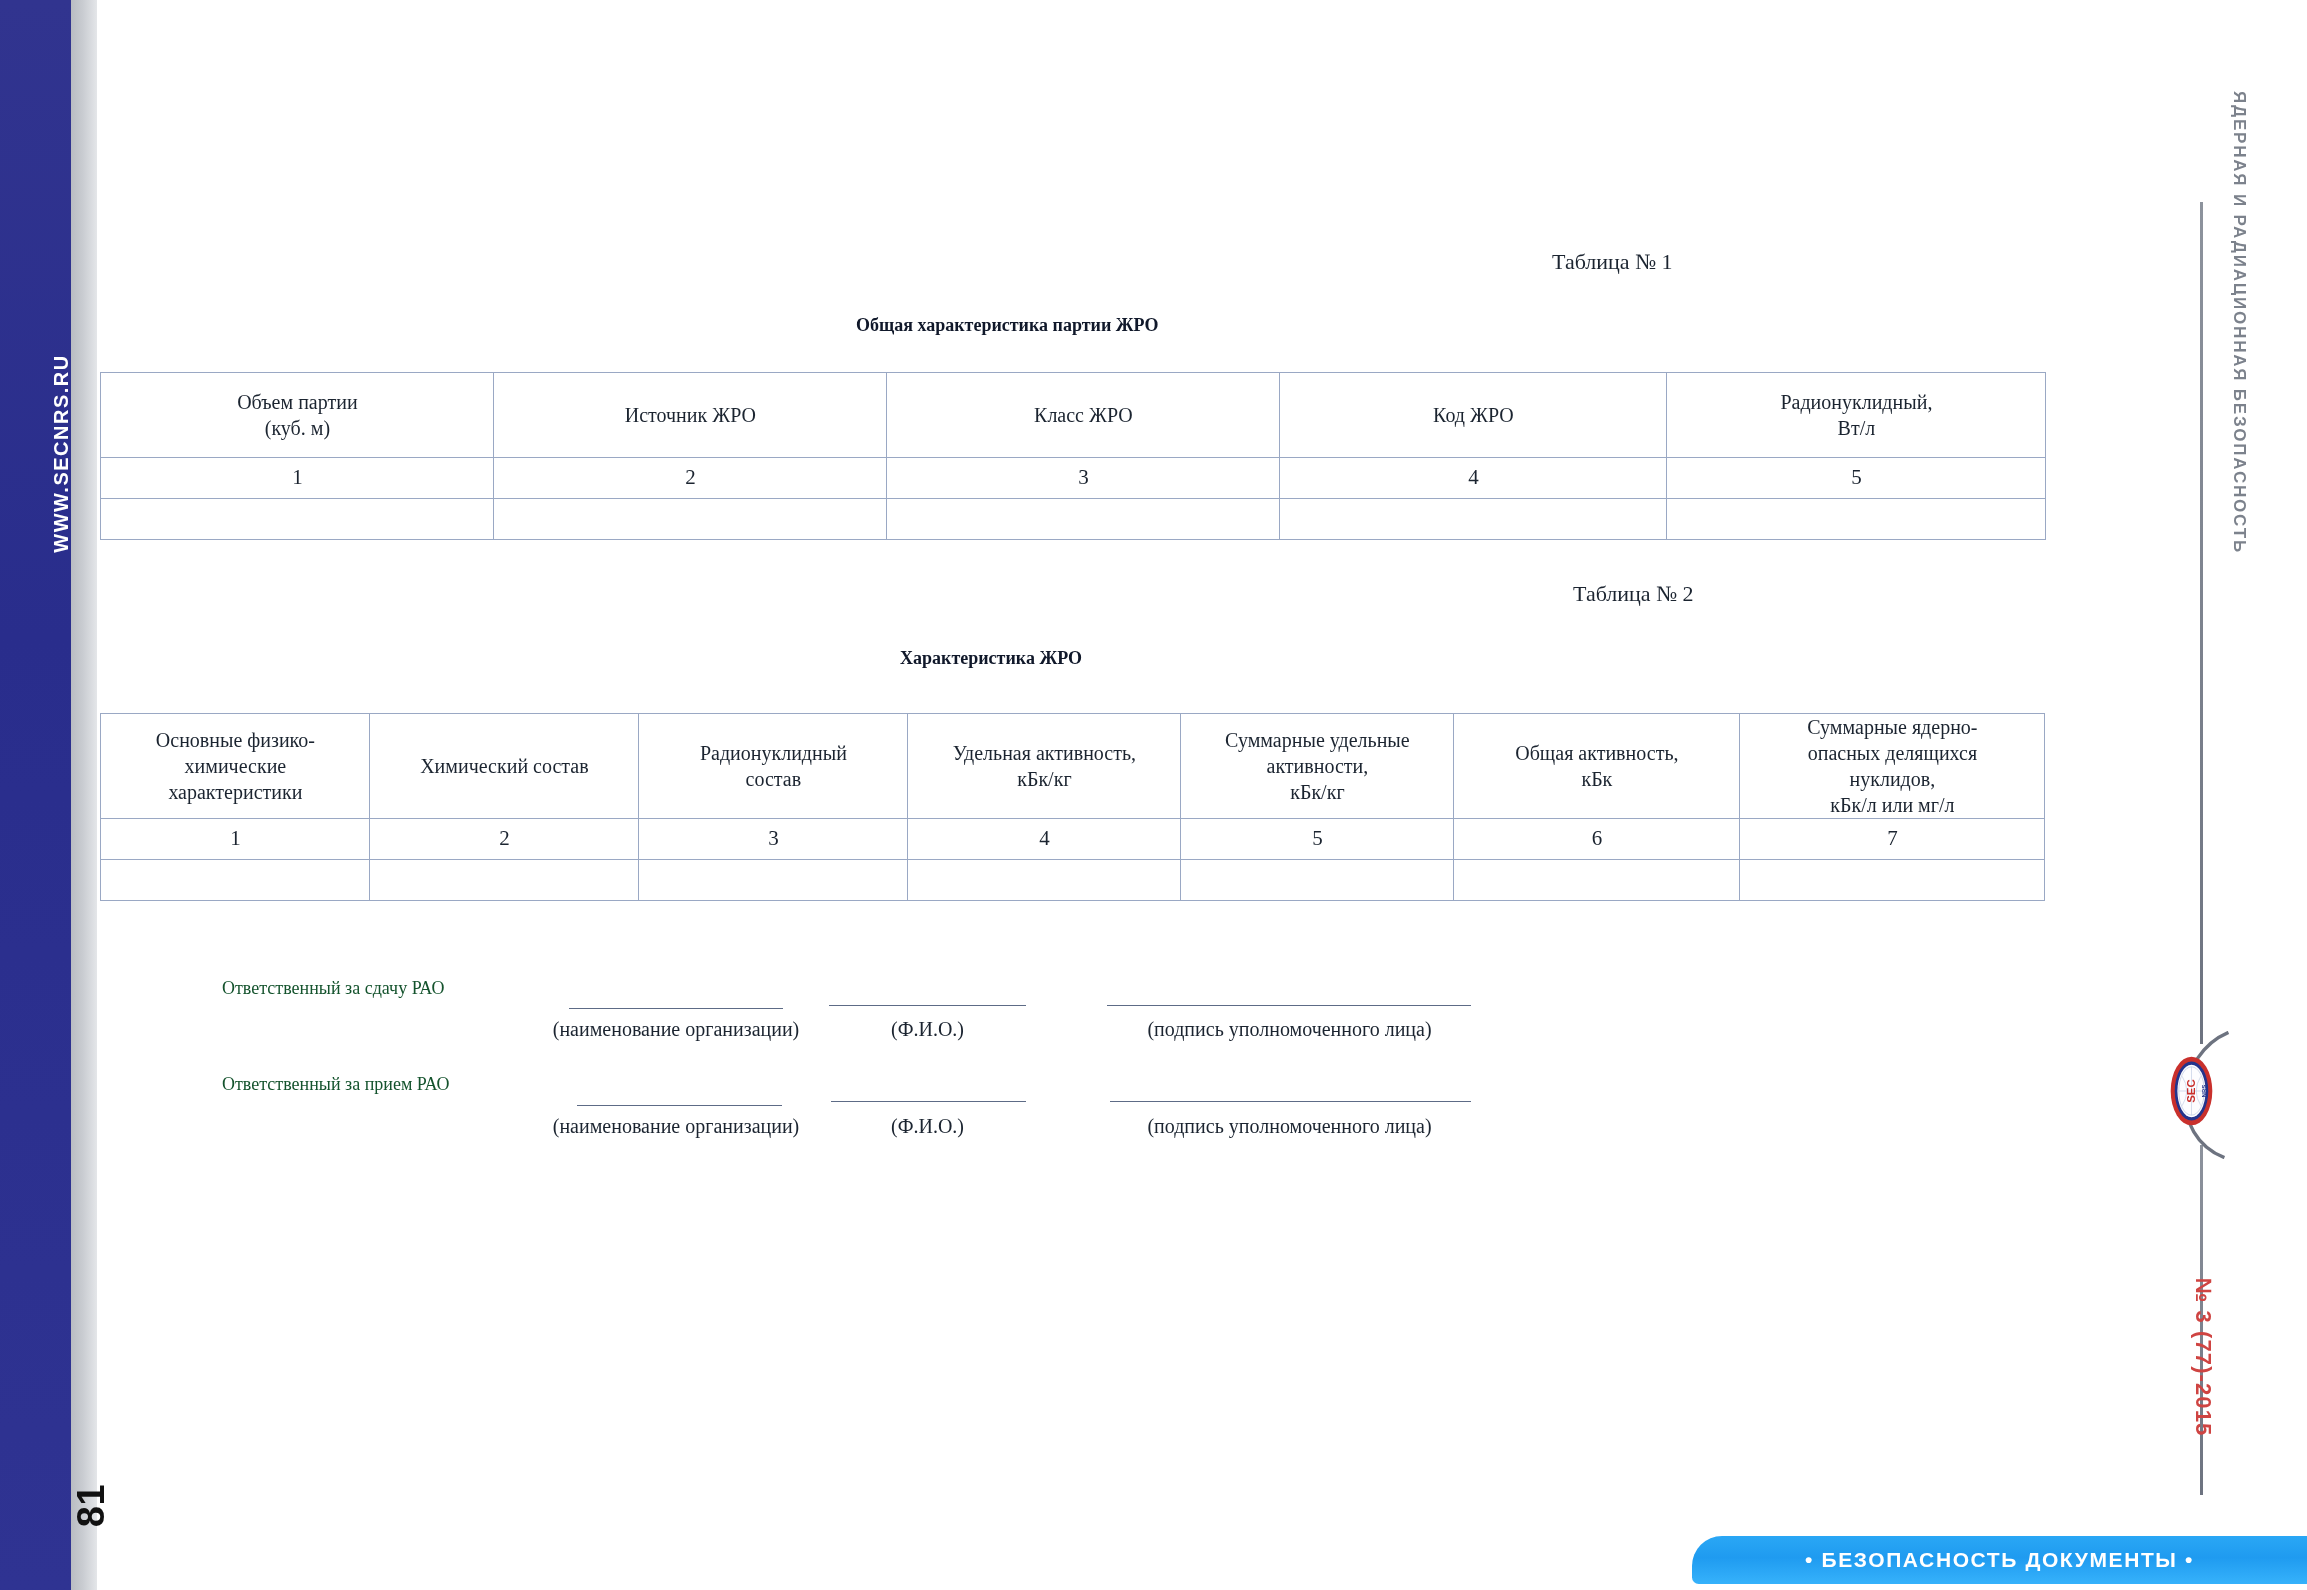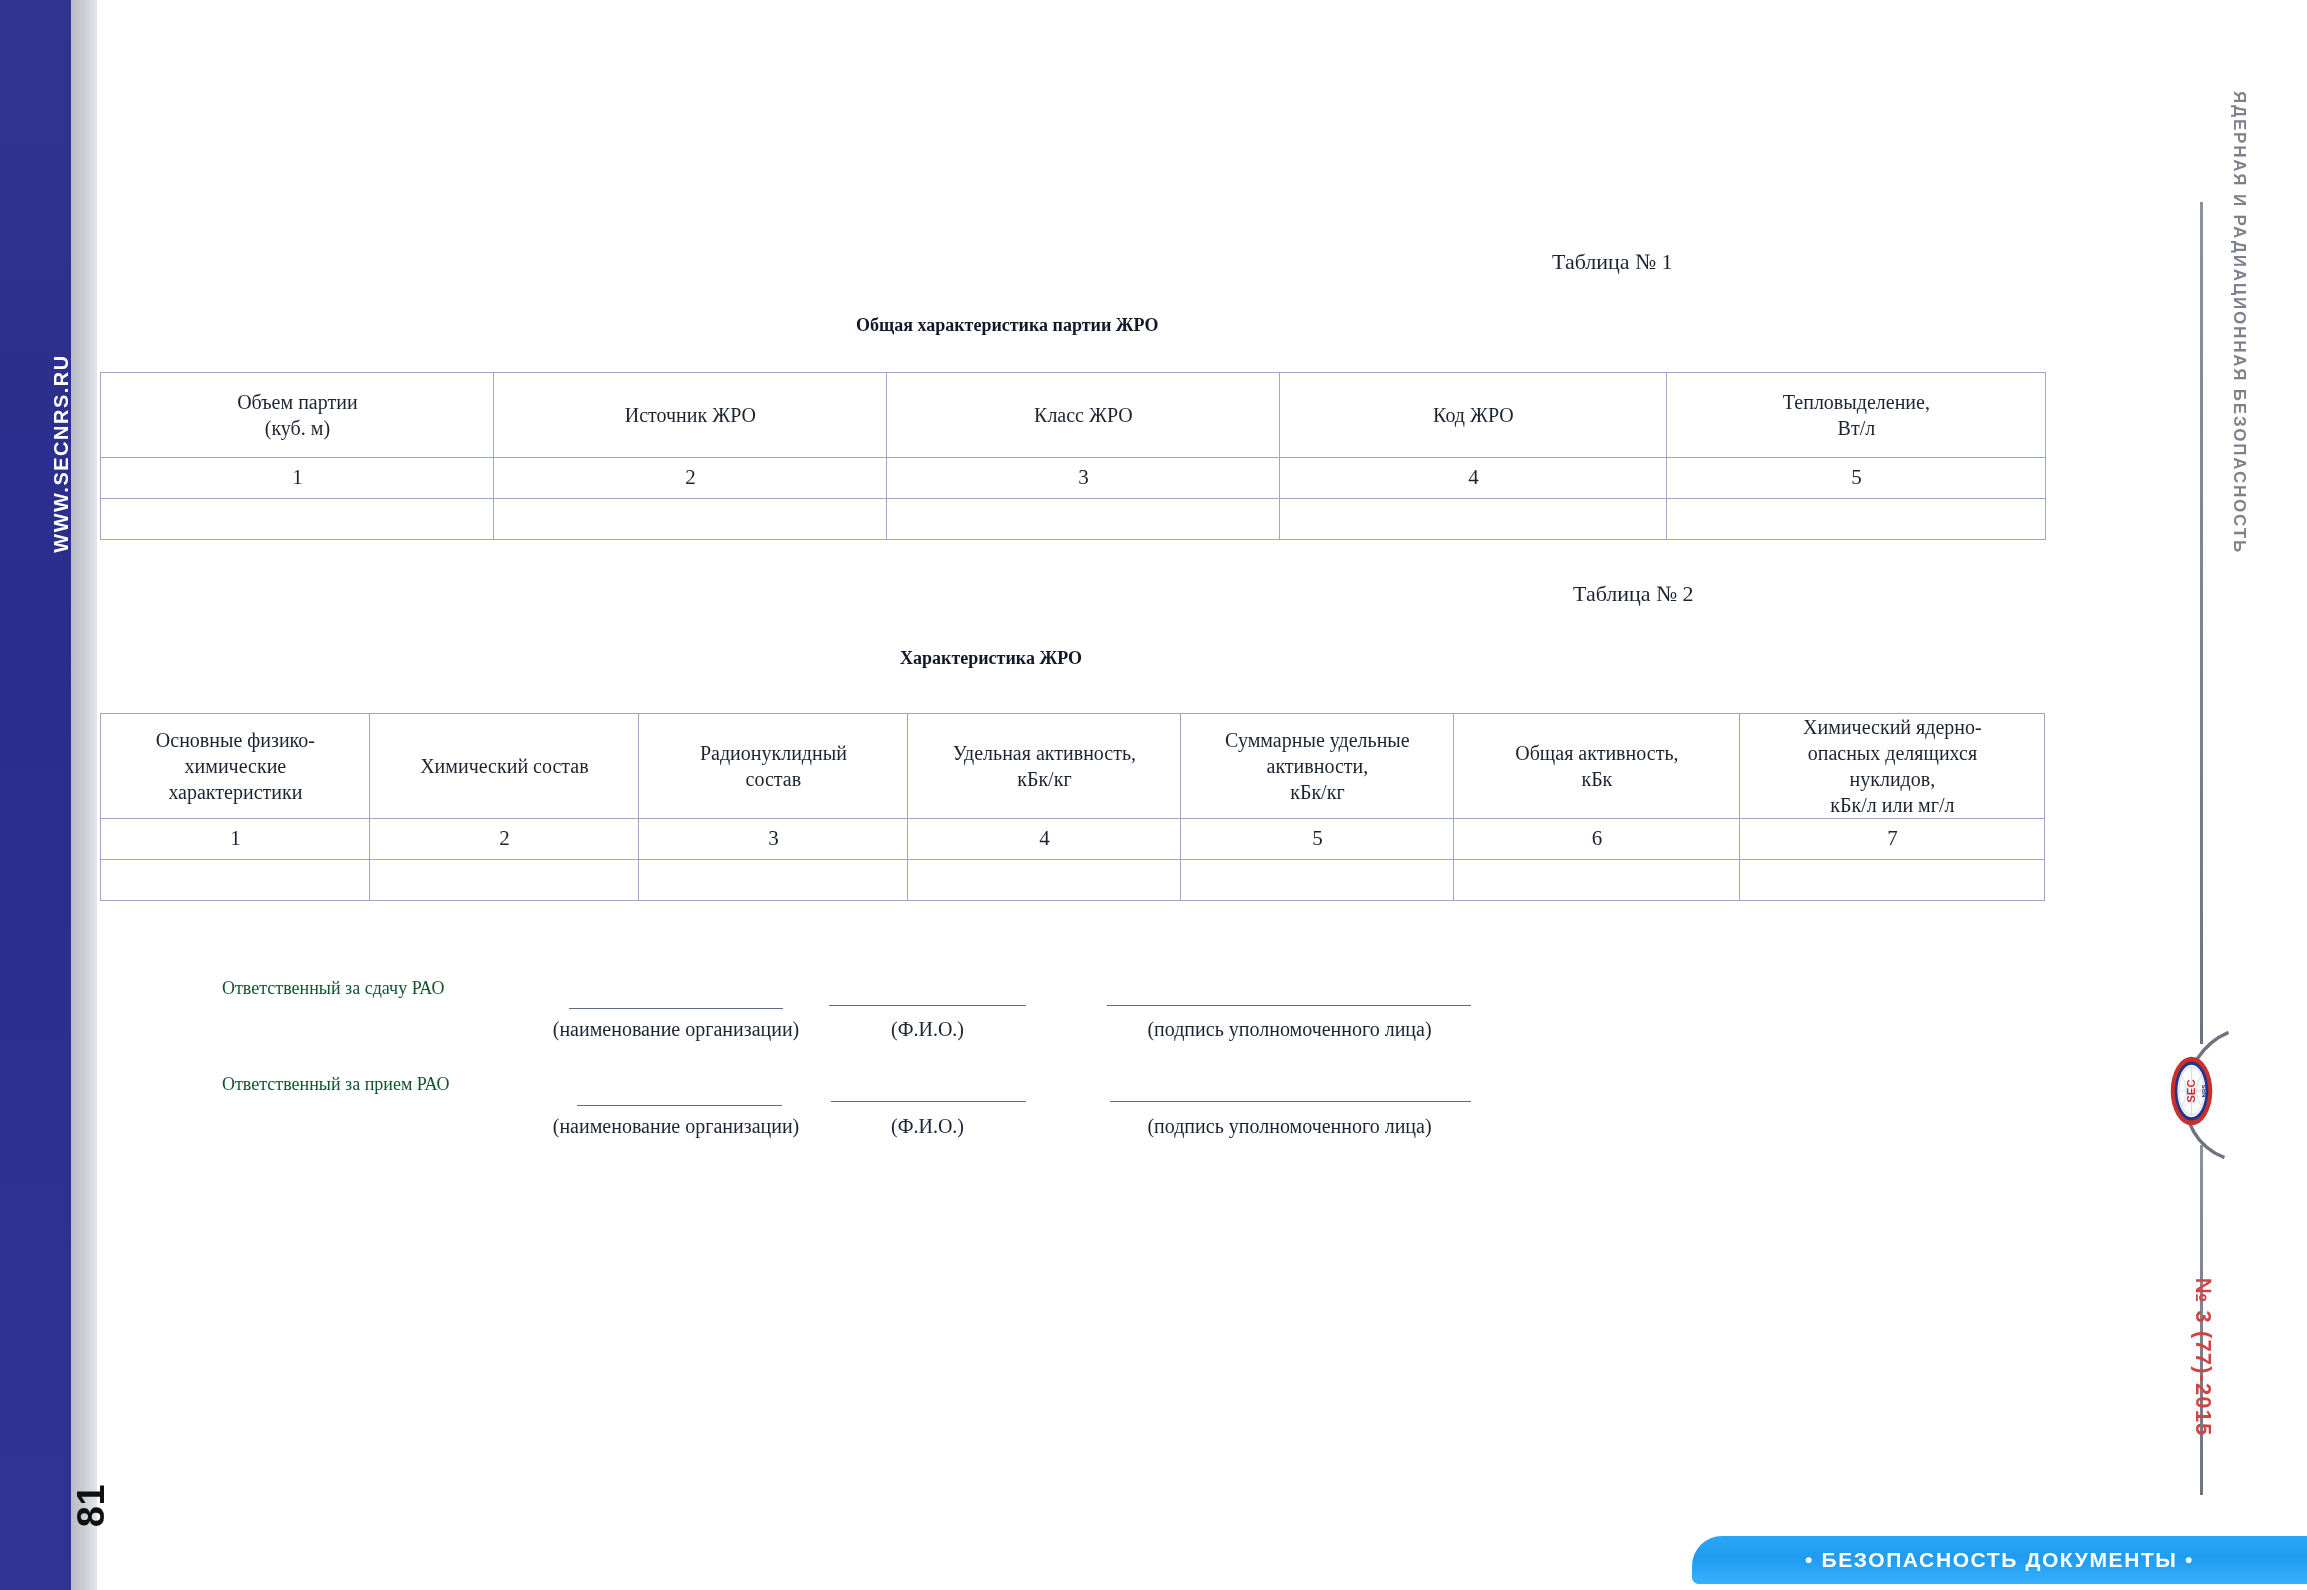--- a/index.html
+++ b/index.html
@@ -180,21 +180,21 @@
         <td class="hdr">
           <span>Источник ЖРО</span>
         </td>
         <td class="hdr">
           <span>Класс ЖРО</span>
         </td>
         <td class="hdr">
           <span>Код ЖРО</span>
         </td>
         <td class="hdr">
-          <span>Тепловыделение,</span><br>
+          <span>Радионуклидный,</span><br>
           <span>Вт/л</span>
         </td>
       </tr>
       <tr>
         <td class="num">1</td>
         <td class="num">2</td>
         <td class="num">3</td>
         <td class="num">4</td>
         <td class="num">5</td>
       </tr>
@@ -242,21 +242,21 @@
         <td class="hdr">
           <span>Суммарные удельные</span><br>
           <span>активности,</span><br>
           <span>кБк/кг</span>
         </td>
         <td class="hdr">
           <span>Общая активность,</span><br>
           <span>кБк</span>
         </td>
         <td class="hdr">
-          <span>Химический ядерно-</span><br>
+          <span>Суммарные ядерно-</span><br>
           <span>опасных делящихся</span><br>
           <span>нуклидов,</span><br>
           <span>кБк/л или мг/л</span>
         </td>
       </tr>
       <tr>
         <td class="num">1</td>
         <td class="num">2</td>
         <td class="num">3</td>
         <td class="num">4</td>

